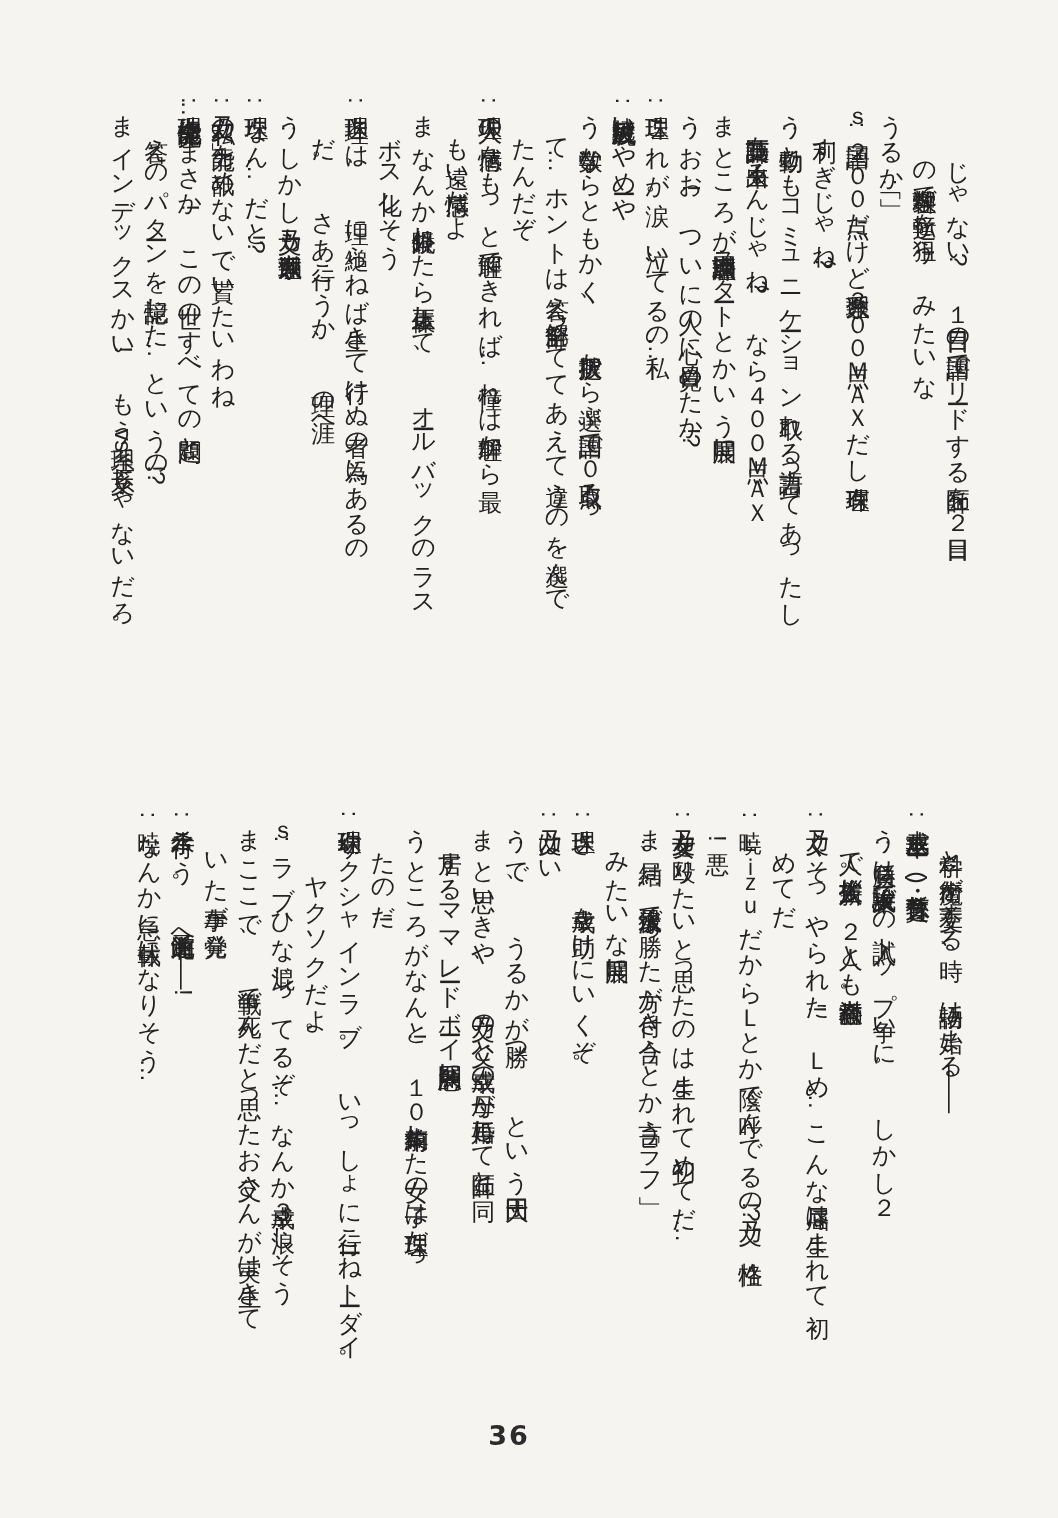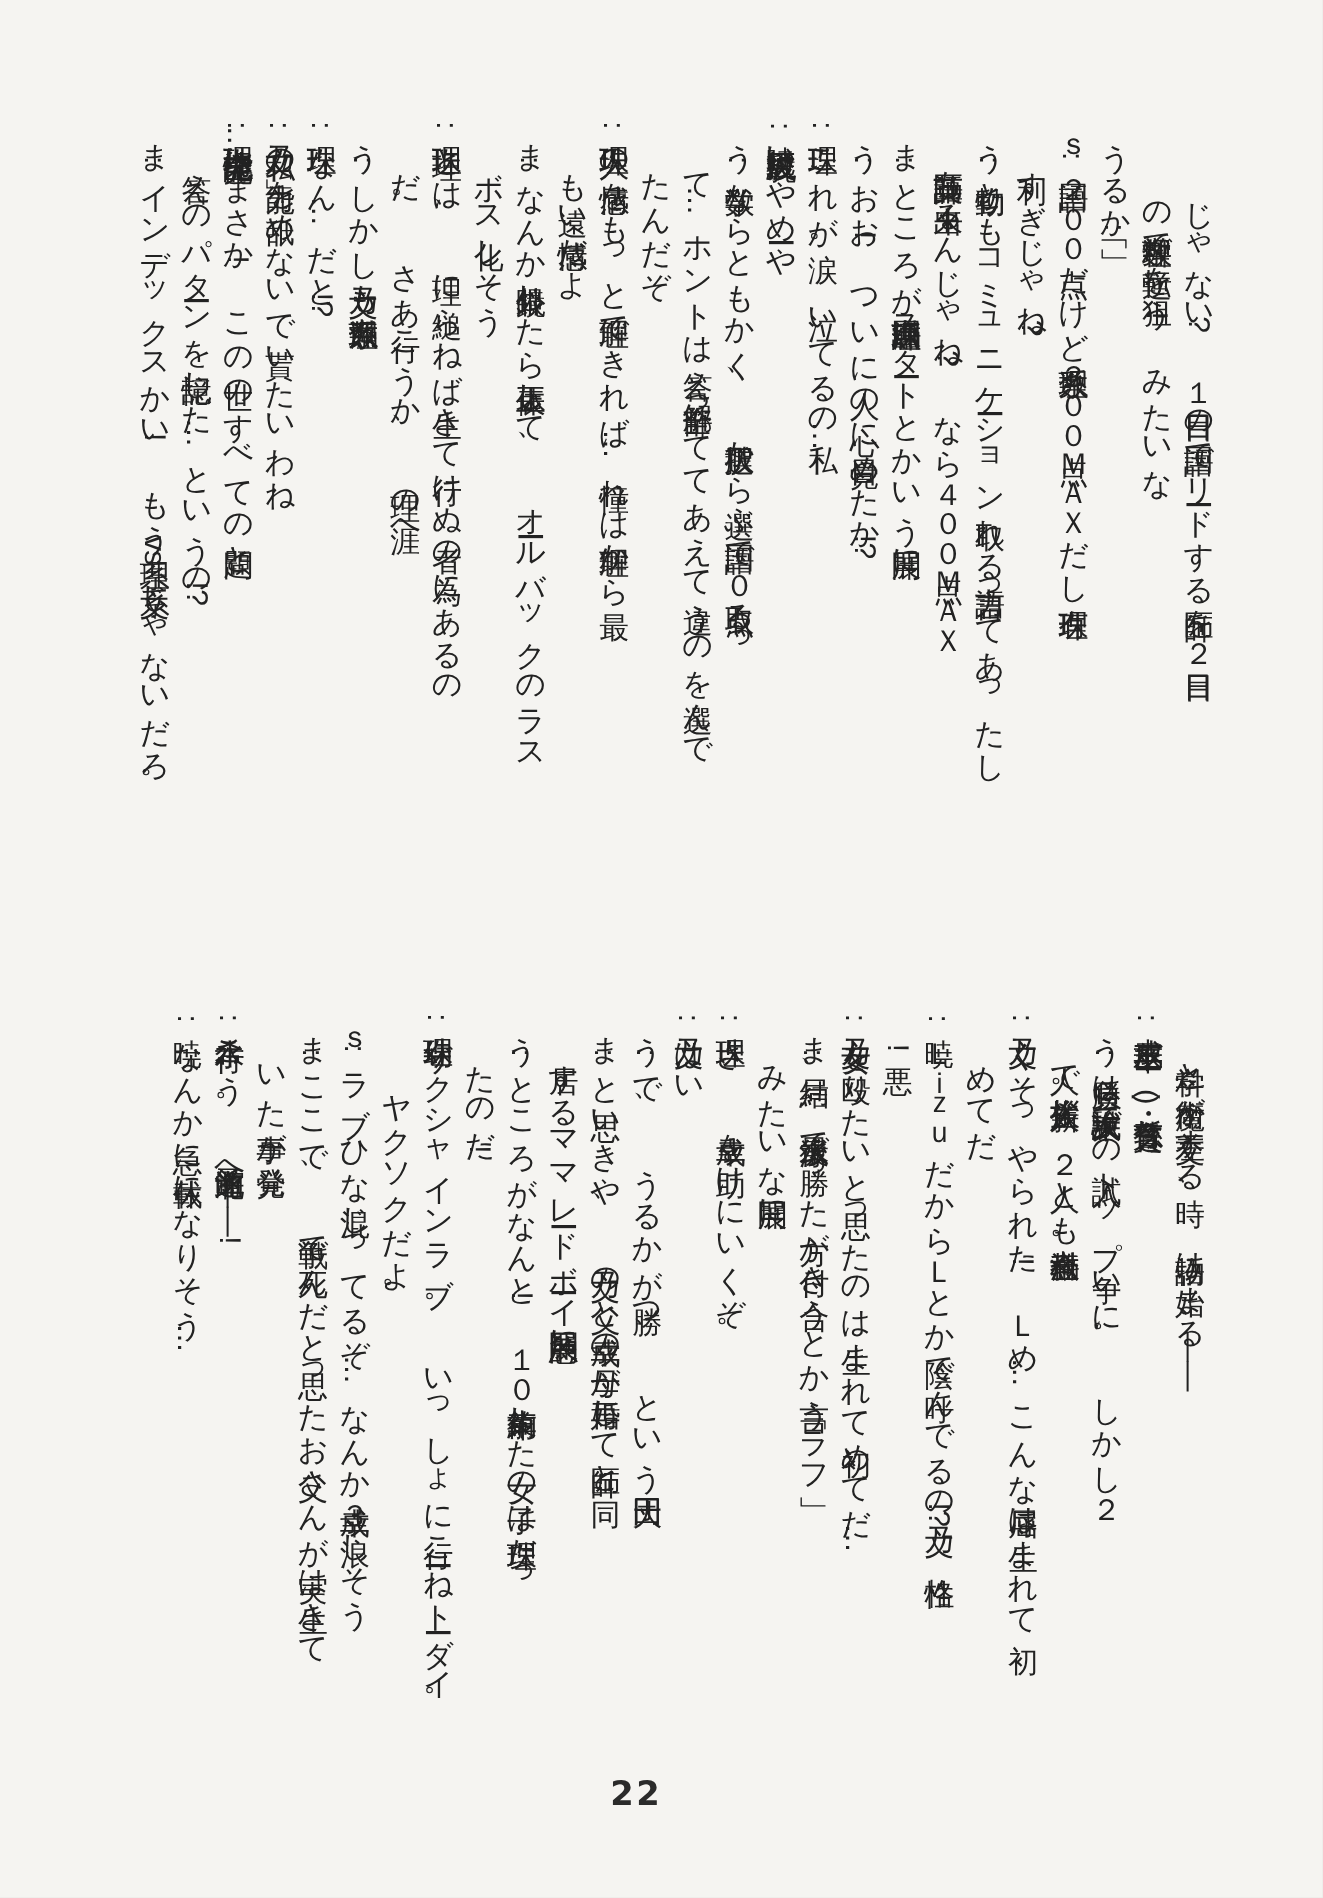--- a/index.html
+++ b/index.html
@@ -114,15 +114,15 @@
     <p class="vline">　たのだ!</p>
     <p class="vline">幼理珠:ザクシャインラブ。　いっしょに行こーねトーダイ。</p>
     <p class="vline">　　ヤクソクだよ。</p>
     <p class="vline">ｓ:ラブひな混じってるぞ…なんか成幸３浪しそう</p>
     <p class="vline">ま:ここで、　戦争で死んだと思ったお父さんが実は生きて</p>
     <p class="vline">　いた事が発覚!</p>
     <p class="vline">水希:行こう。　北海道函館へ――!</p>
     <p class="vline">暁:なんか急に休載になりそう…</p>
   </div>
 
-  <div class="page-number">22</div>
+  <div class="page-number">36</div>
 
 </div>
 
 </body></html>

